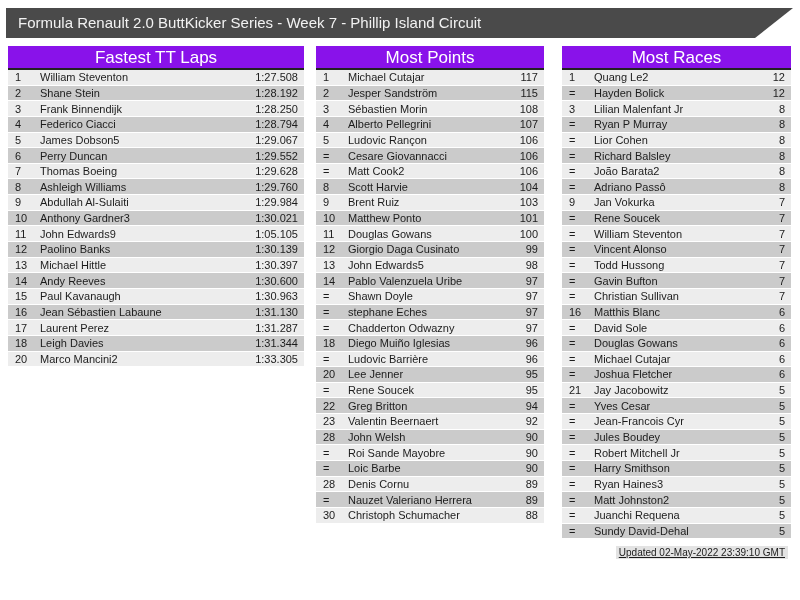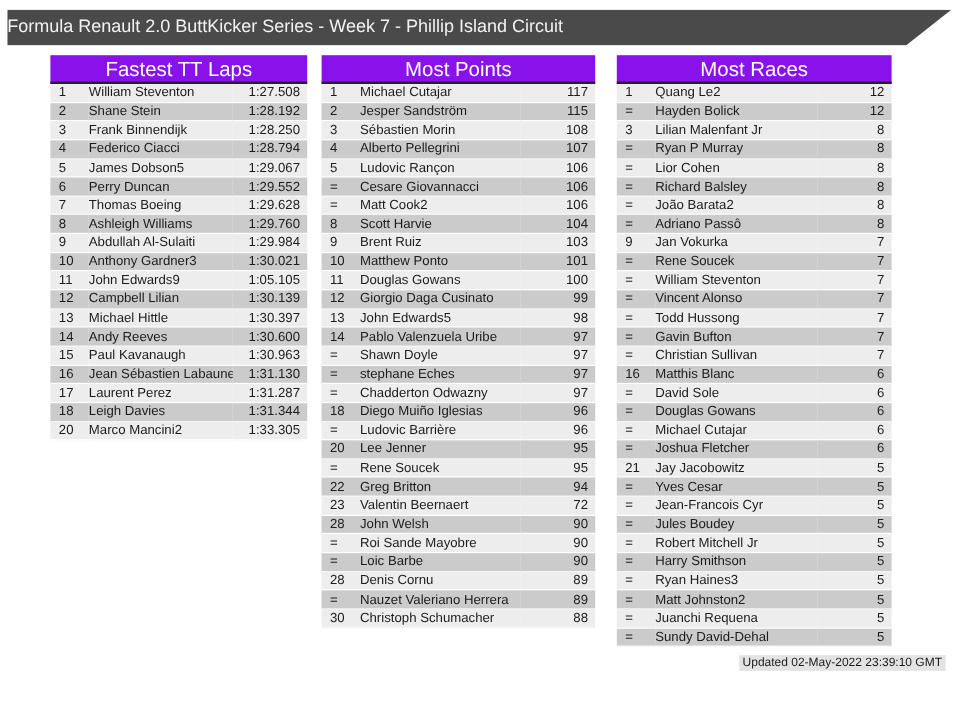--- a/index.html
+++ b/index.html
@@ -23,29 +23,29 @@
     margin: 8px 7px 8px 6px;
     height: 30px;
     background: var(--title-bar-bg);
     clip-path: polygon(0 0, 100% 0, calc(100% - 38px) 100%, 0 100%);
   }
   .title-bar .title-text {
     display: inline-block;
     color: #f2f2f2;
     font-size: 15px;
     line-height: 30px;
-    padding-left: 0;
+    padding-left: 12px;
     white-space: nowrap;
   }
   .tables {
     display: flex;
     padding: 0 8px;
     align-items: flex-start;
   }
-  .board { width: 214px; margin-left: 34px; }
+  .board { width: 296px; }
   .board:nth-child(2) { width: 228px; margin-left: 12px; }
   .board:nth-child(3) { width: 229px; margin-left: 18px; }
   .board-header {
     background: var(--accent);
     color: #ffffff;
     text-align: center;
     font-size: 17px;
     height: 24px;
     line-height: 24px;
     border-bottom: 2px solid var(--header-border);
@@ -76,20 +76,21 @@
   .footer {
     text-align: right;
     padding: 3px 12px 0 0;
   }
   .updated {
     display: inline-block;
     background: var(--footer-bg);
     color: var(--text);
     font-size: 10px;
     padding: 1px 3px;
+    text-decoration: underline;
   }
 </style>
 </head>
 <body>
 
 <div class="title-bar">
   <span class="title-text">Formula Renault 2.0 ButtKicker Series - Week 7 - Phillip Island Circuit</span>
 </div>
 
 <div class="tables">
@@ -147,21 +148,21 @@
             <td class="name">Anthony Gardner3</td>
             <td class="value">1:30.021</td>
           </tr>
           <tr>
             <td class="rank">11</td>
             <td class="name">John Edwards9</td>
             <td class="value">1:05.105</td>
           </tr>
           <tr>
             <td class="rank">12</td>
-            <td class="name">Campbell Lilian</td>
+            <td class="name">Paolino Banks</td>
             <td class="value">1:30.139</td>
           </tr>
           <tr>
             <td class="rank">13</td>
             <td class="name">Michael Hittle</td>
             <td class="value">1:30.397</td>
           </tr>
           <tr>
             <td class="rank">14</td>
             <td class="name">Andy Reeves</td>
@@ -305,21 +306,21 @@
             <td class="value">95</td>
           </tr>
           <tr>
             <td class="rank">22</td>
             <td class="name">Greg Britton</td>
             <td class="value">94</td>
           </tr>
           <tr>
             <td class="rank">23</td>
             <td class="name">Valentin Beernaert</td>
-            <td class="value">72</td>
+            <td class="value">92</td>
           </tr>
           <tr>
             <td class="rank">28</td>
             <td class="name">John Welsh</td>
             <td class="value">90</td>
           </tr>
           <tr>
             <td class="rank">=</td>
             <td class="name">Roi Sande Mayobre</td>
             <td class="value">90</td>

